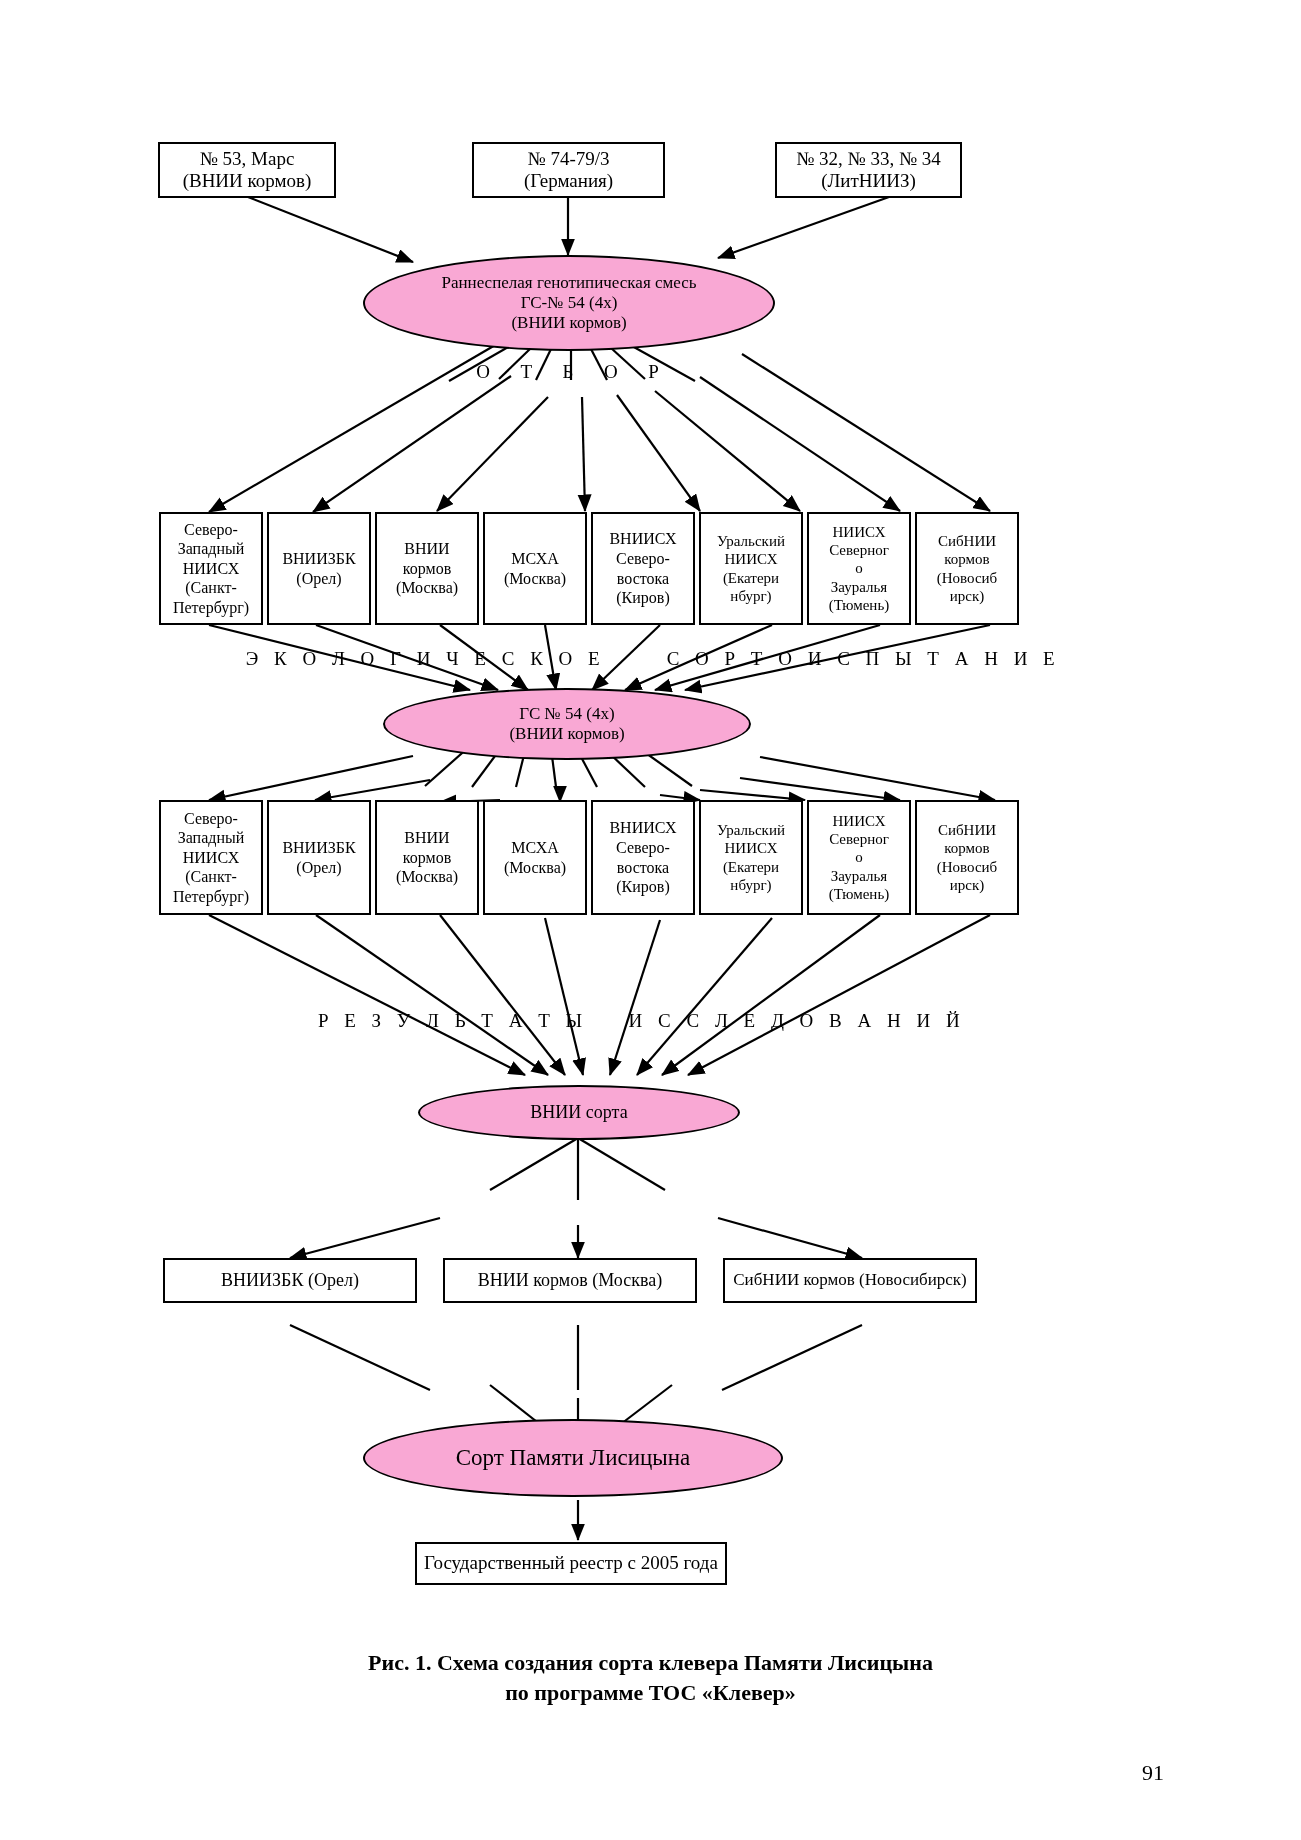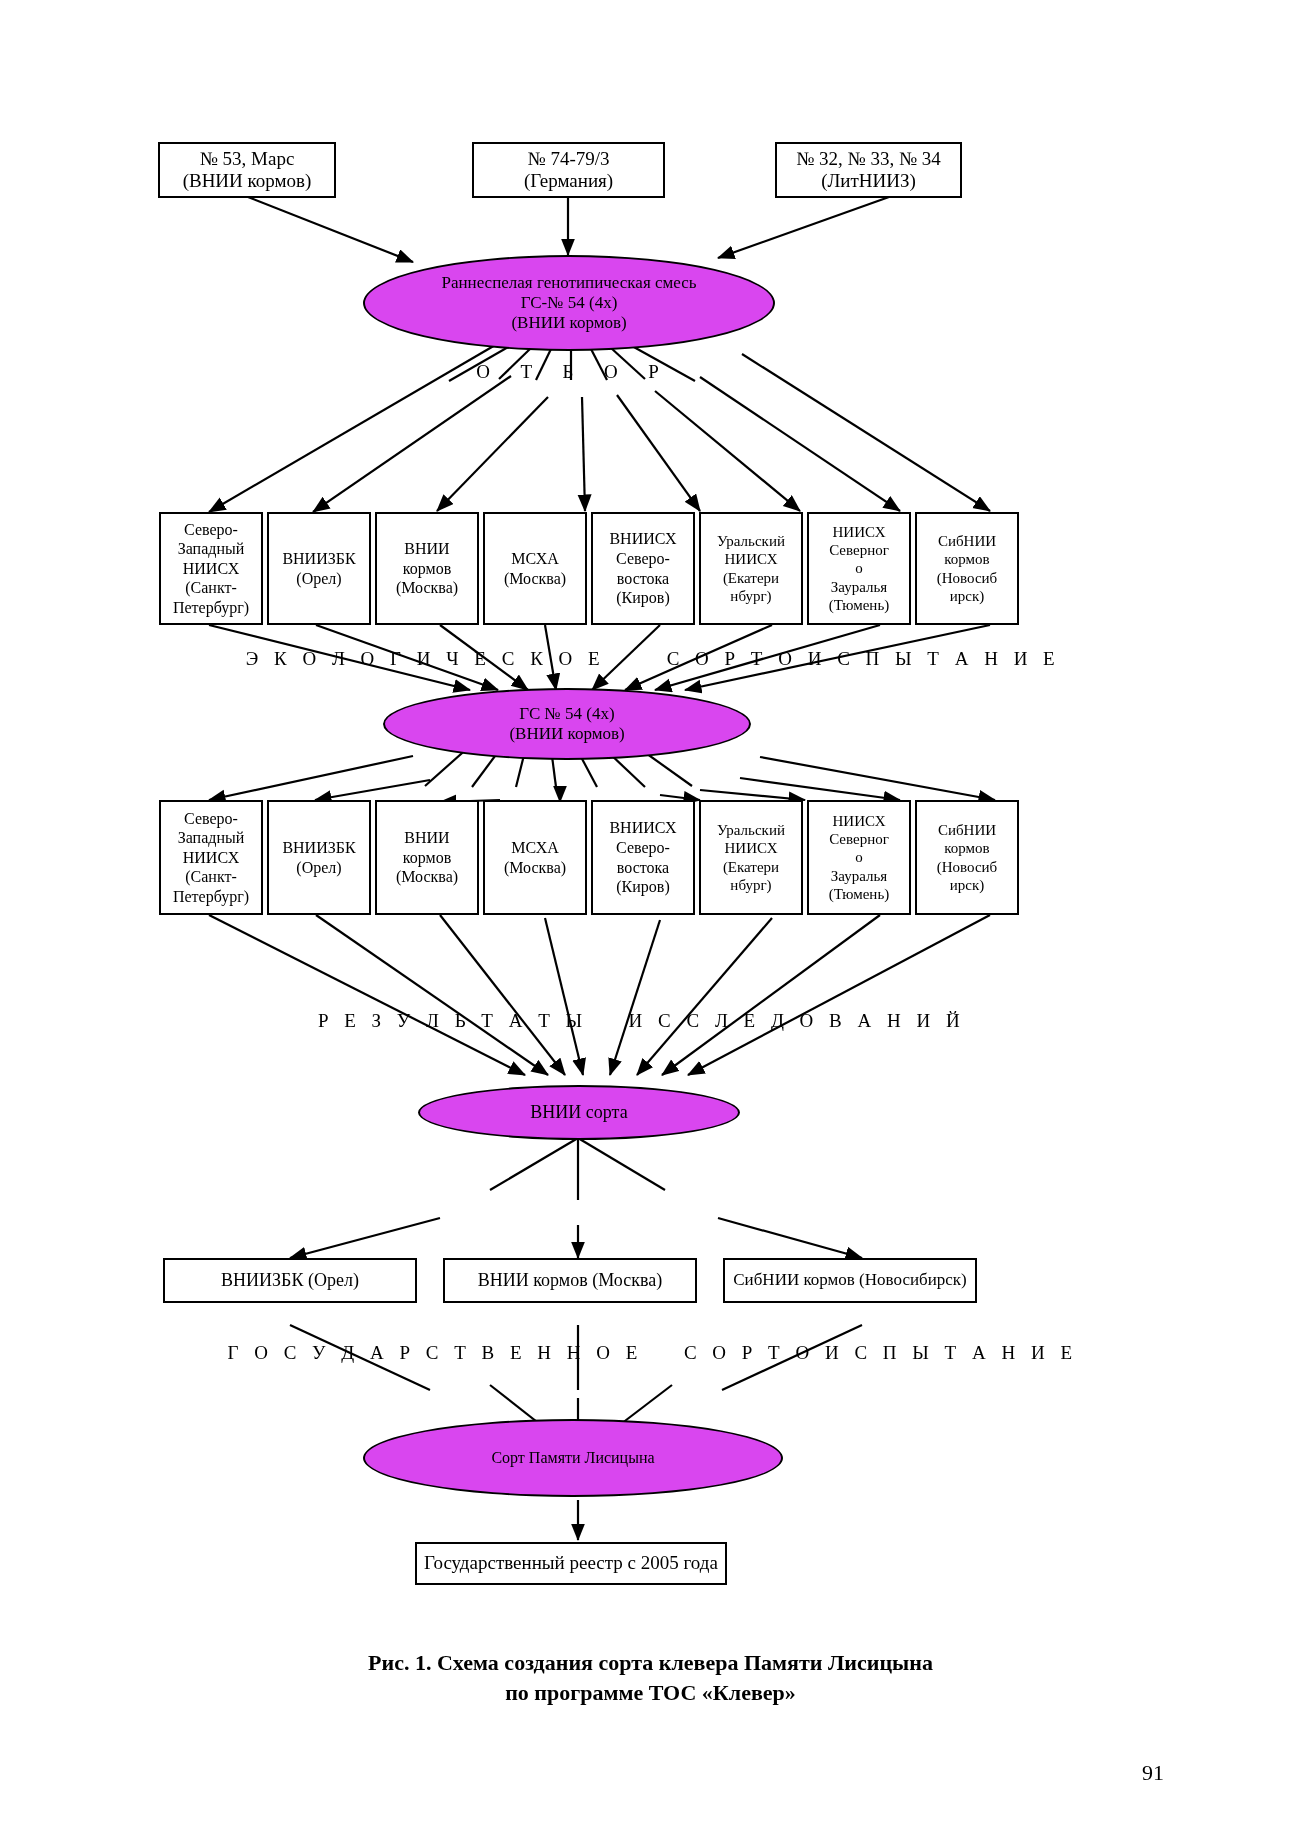--- a/index.html
+++ b/index.html
@@ -2,21 +2,21 @@
 <html><head>
 <meta charset="utf-8">
 <style>
   html,body{margin:0;padding:0;background:#ffffff;}
   body{width:1301px;height:1840px;position:relative;font-family:"Liberation Serif",serif;color:#000;}
   #page{position:absolute;left:0;top:0;width:1301px;height:1840px;overflow:hidden;}
   svg.layer{position:absolute;left:0;top:0;width:1301px;height:1840px;pointer-events:none;}
 
   .node{position:absolute;box-sizing:border-box;display:flex;align-items:center;justify-content:center;text-align:center;}
   .box{border:2px solid #000;background:#fff;}
-  .ell{border:2px solid #000;background:#d946ef;border-radius:50%;}
+  .ell{border:2px solid #000;background:#f9a8d4;border-radius:50%;}
   .box .txt,.ell .txt{line-height:1.18;padding:2px 3px;white-space:pre-line;}
 
   .src-box{font-size:19px;}
   .inst-box{font-size:16px;}
   .inst-box .txt{line-height:1.22;}
   .wide-box{font-size:18px;}
   .reg-box{font-size:19px;text-align:right;}
 
   .spaced{position:absolute;font-size:19px;letter-spacing:5.5px;white-space:pre;text-align:center;}
   .spaced.big{letter-spacing:7px;}
@@ -263,23 +263,22 @@
   <div class="node box wide-box" style="left:163px;top:1258px;width:254px;height:45px;">
     <span class="txt">ВНИИЗБК (Орел)</span>
   </div>
   <div class="node box wide-box" style="left:443px;top:1258px;width:254px;height:45px;">
     <span class="txt">ВНИИ кормов (Москва)</span>
   </div>
   <div class="node box wide-box" style="left:723px;top:1258px;width:254px;height:45px;font-size:17px;">
     <span class="txt">СибНИИ кормов (Новосибирск)</span>
   </div>
 
-  <div class="spaced" style="left:175px;top:1342px;width:955px;">Г О С У Д А Р С Т В Е Н Н О Е    С О Р Т О И С П Ы Т А Н И Е</div>
-
-  <div class="node ell" style="left:363px;top:1419px;width:420px;height:78px;font-size:16px;">
+
+  <div class="node ell" style="left:363px;top:1419px;width:420px;height:78px;font-size:23px;">
     <span class="txt">Сорт Памяти Лисицына</span>
   </div>
 
   <div class="node box reg-box" style="left:415px;top:1542px;width:312px;height:43px;">
     <span class="txt">Государственный реестр с 2005 года</span>
   </div>
 
   <div class="caption" style="top:1648px;">Рис. 1. Схема создания сорта клевера Памяти Лисицына
 по программе ТОС «Клевер»</div>
 

